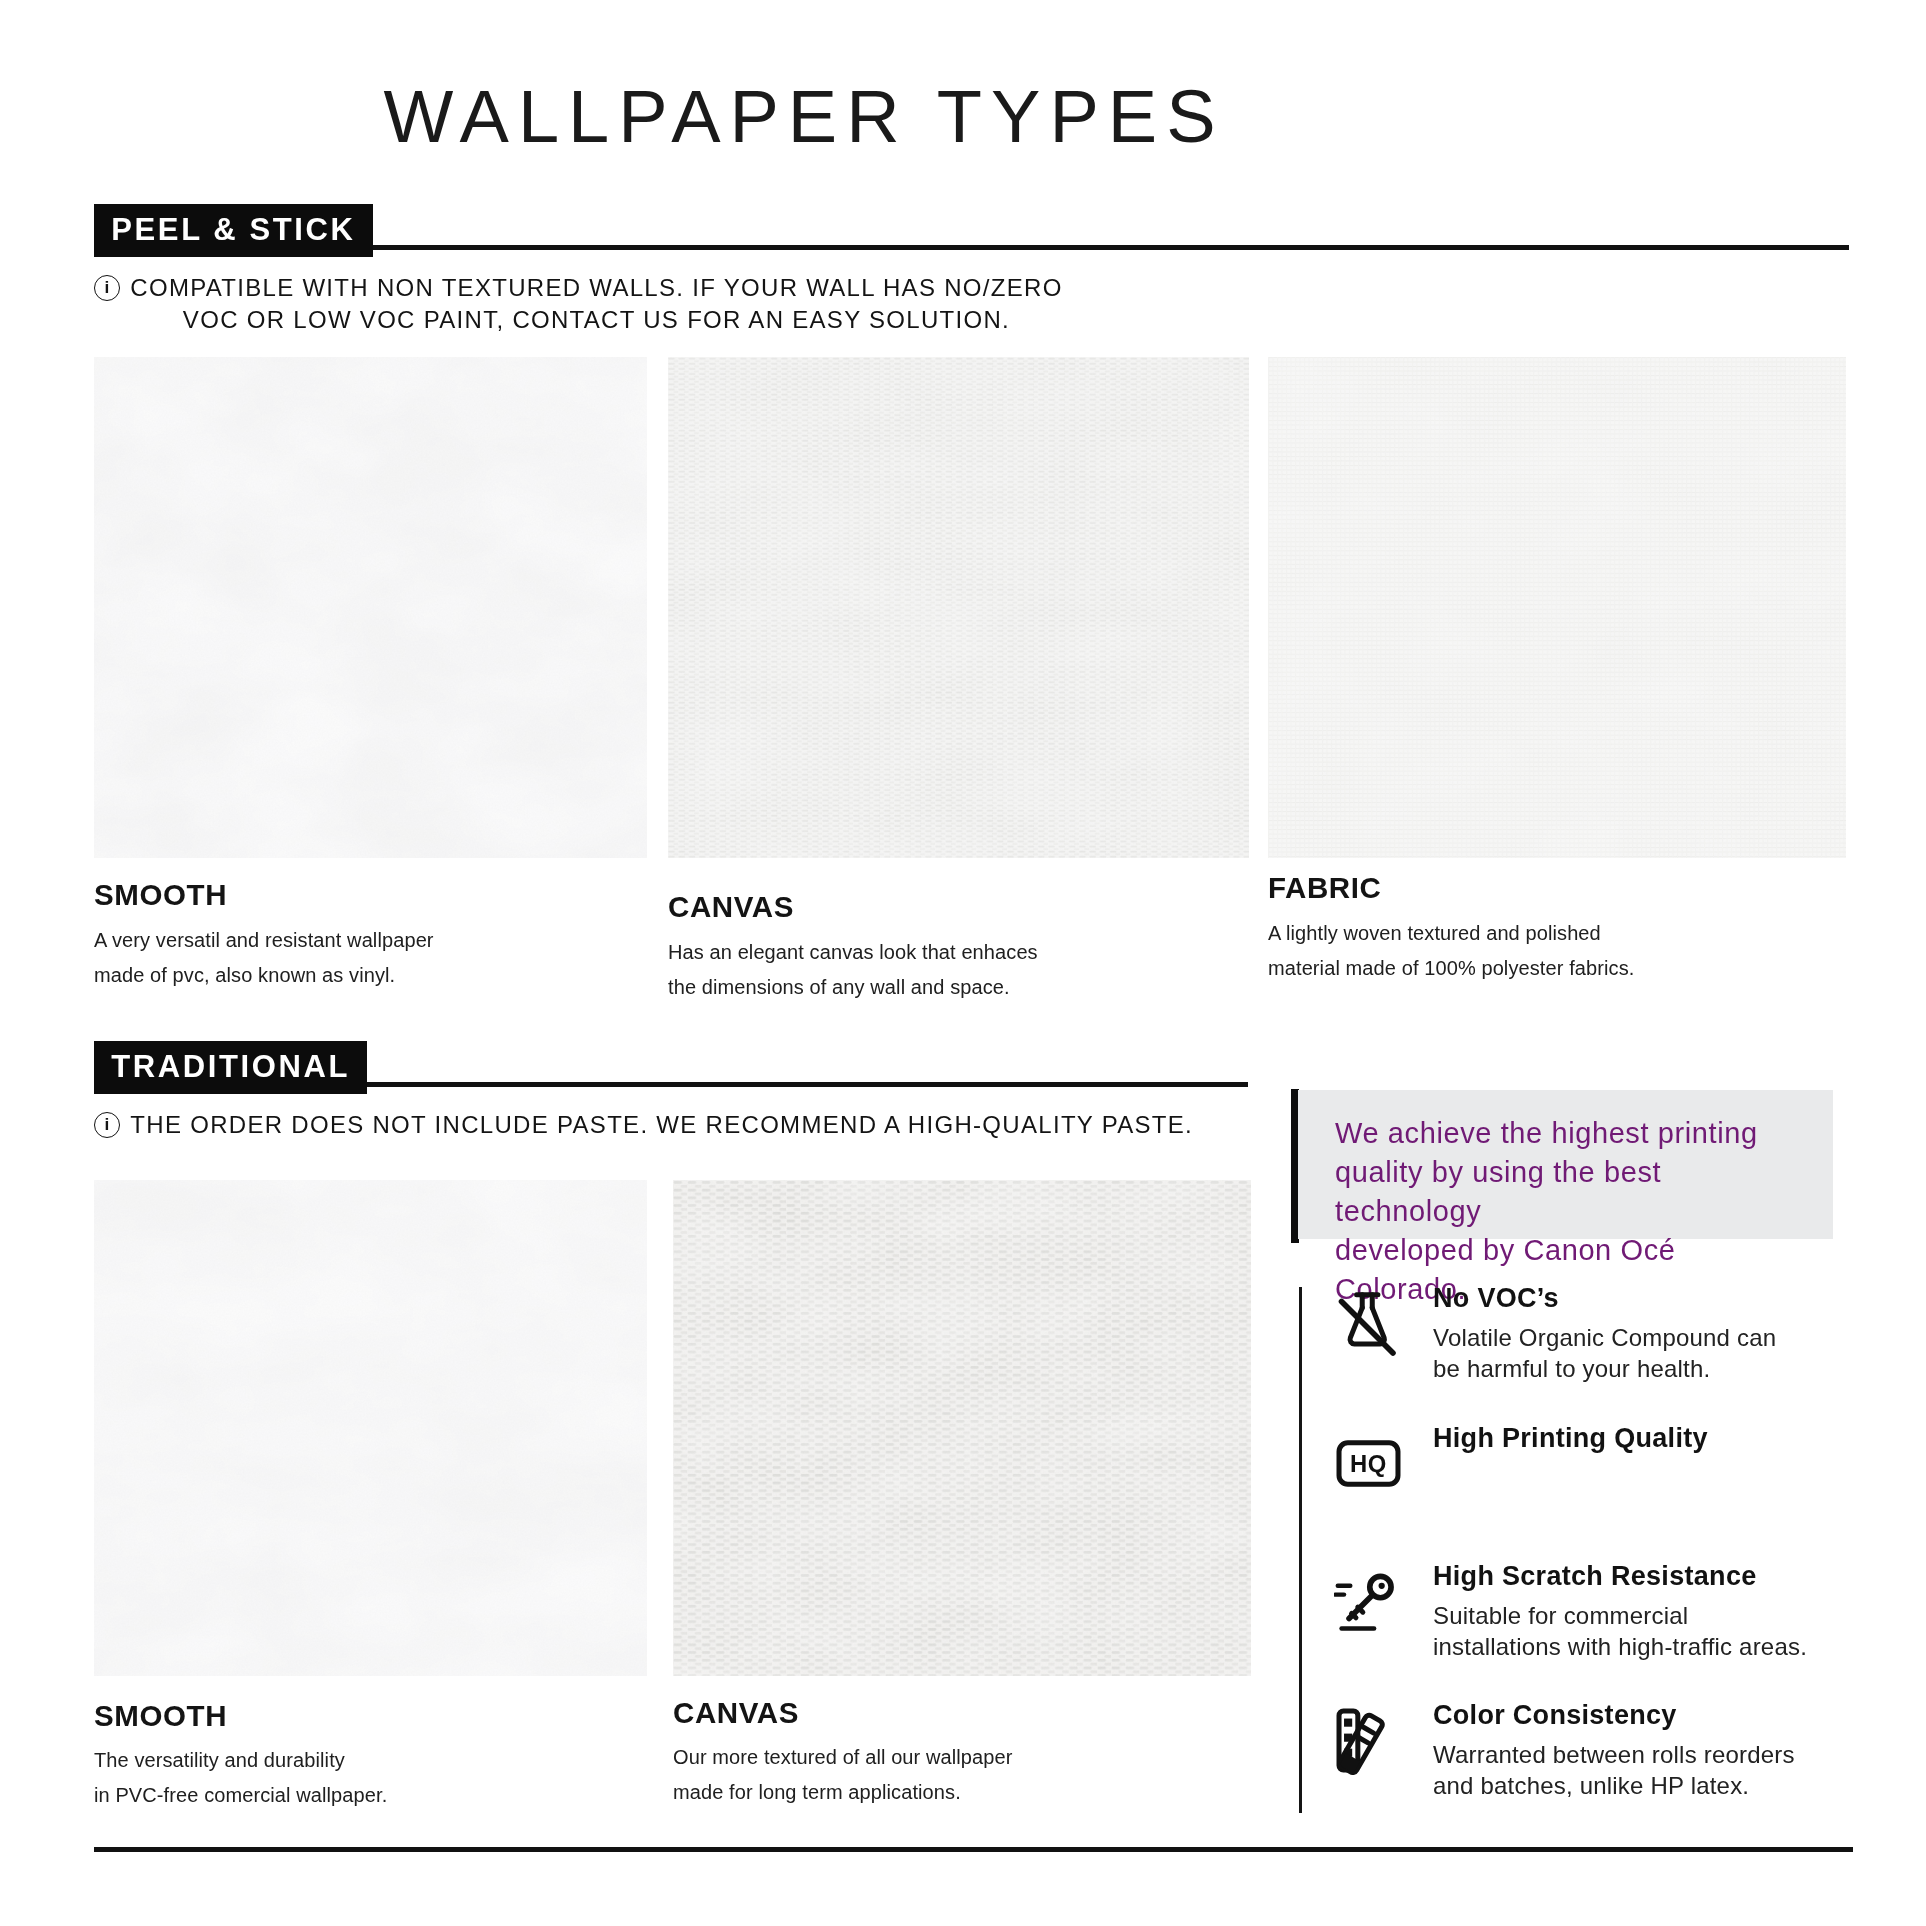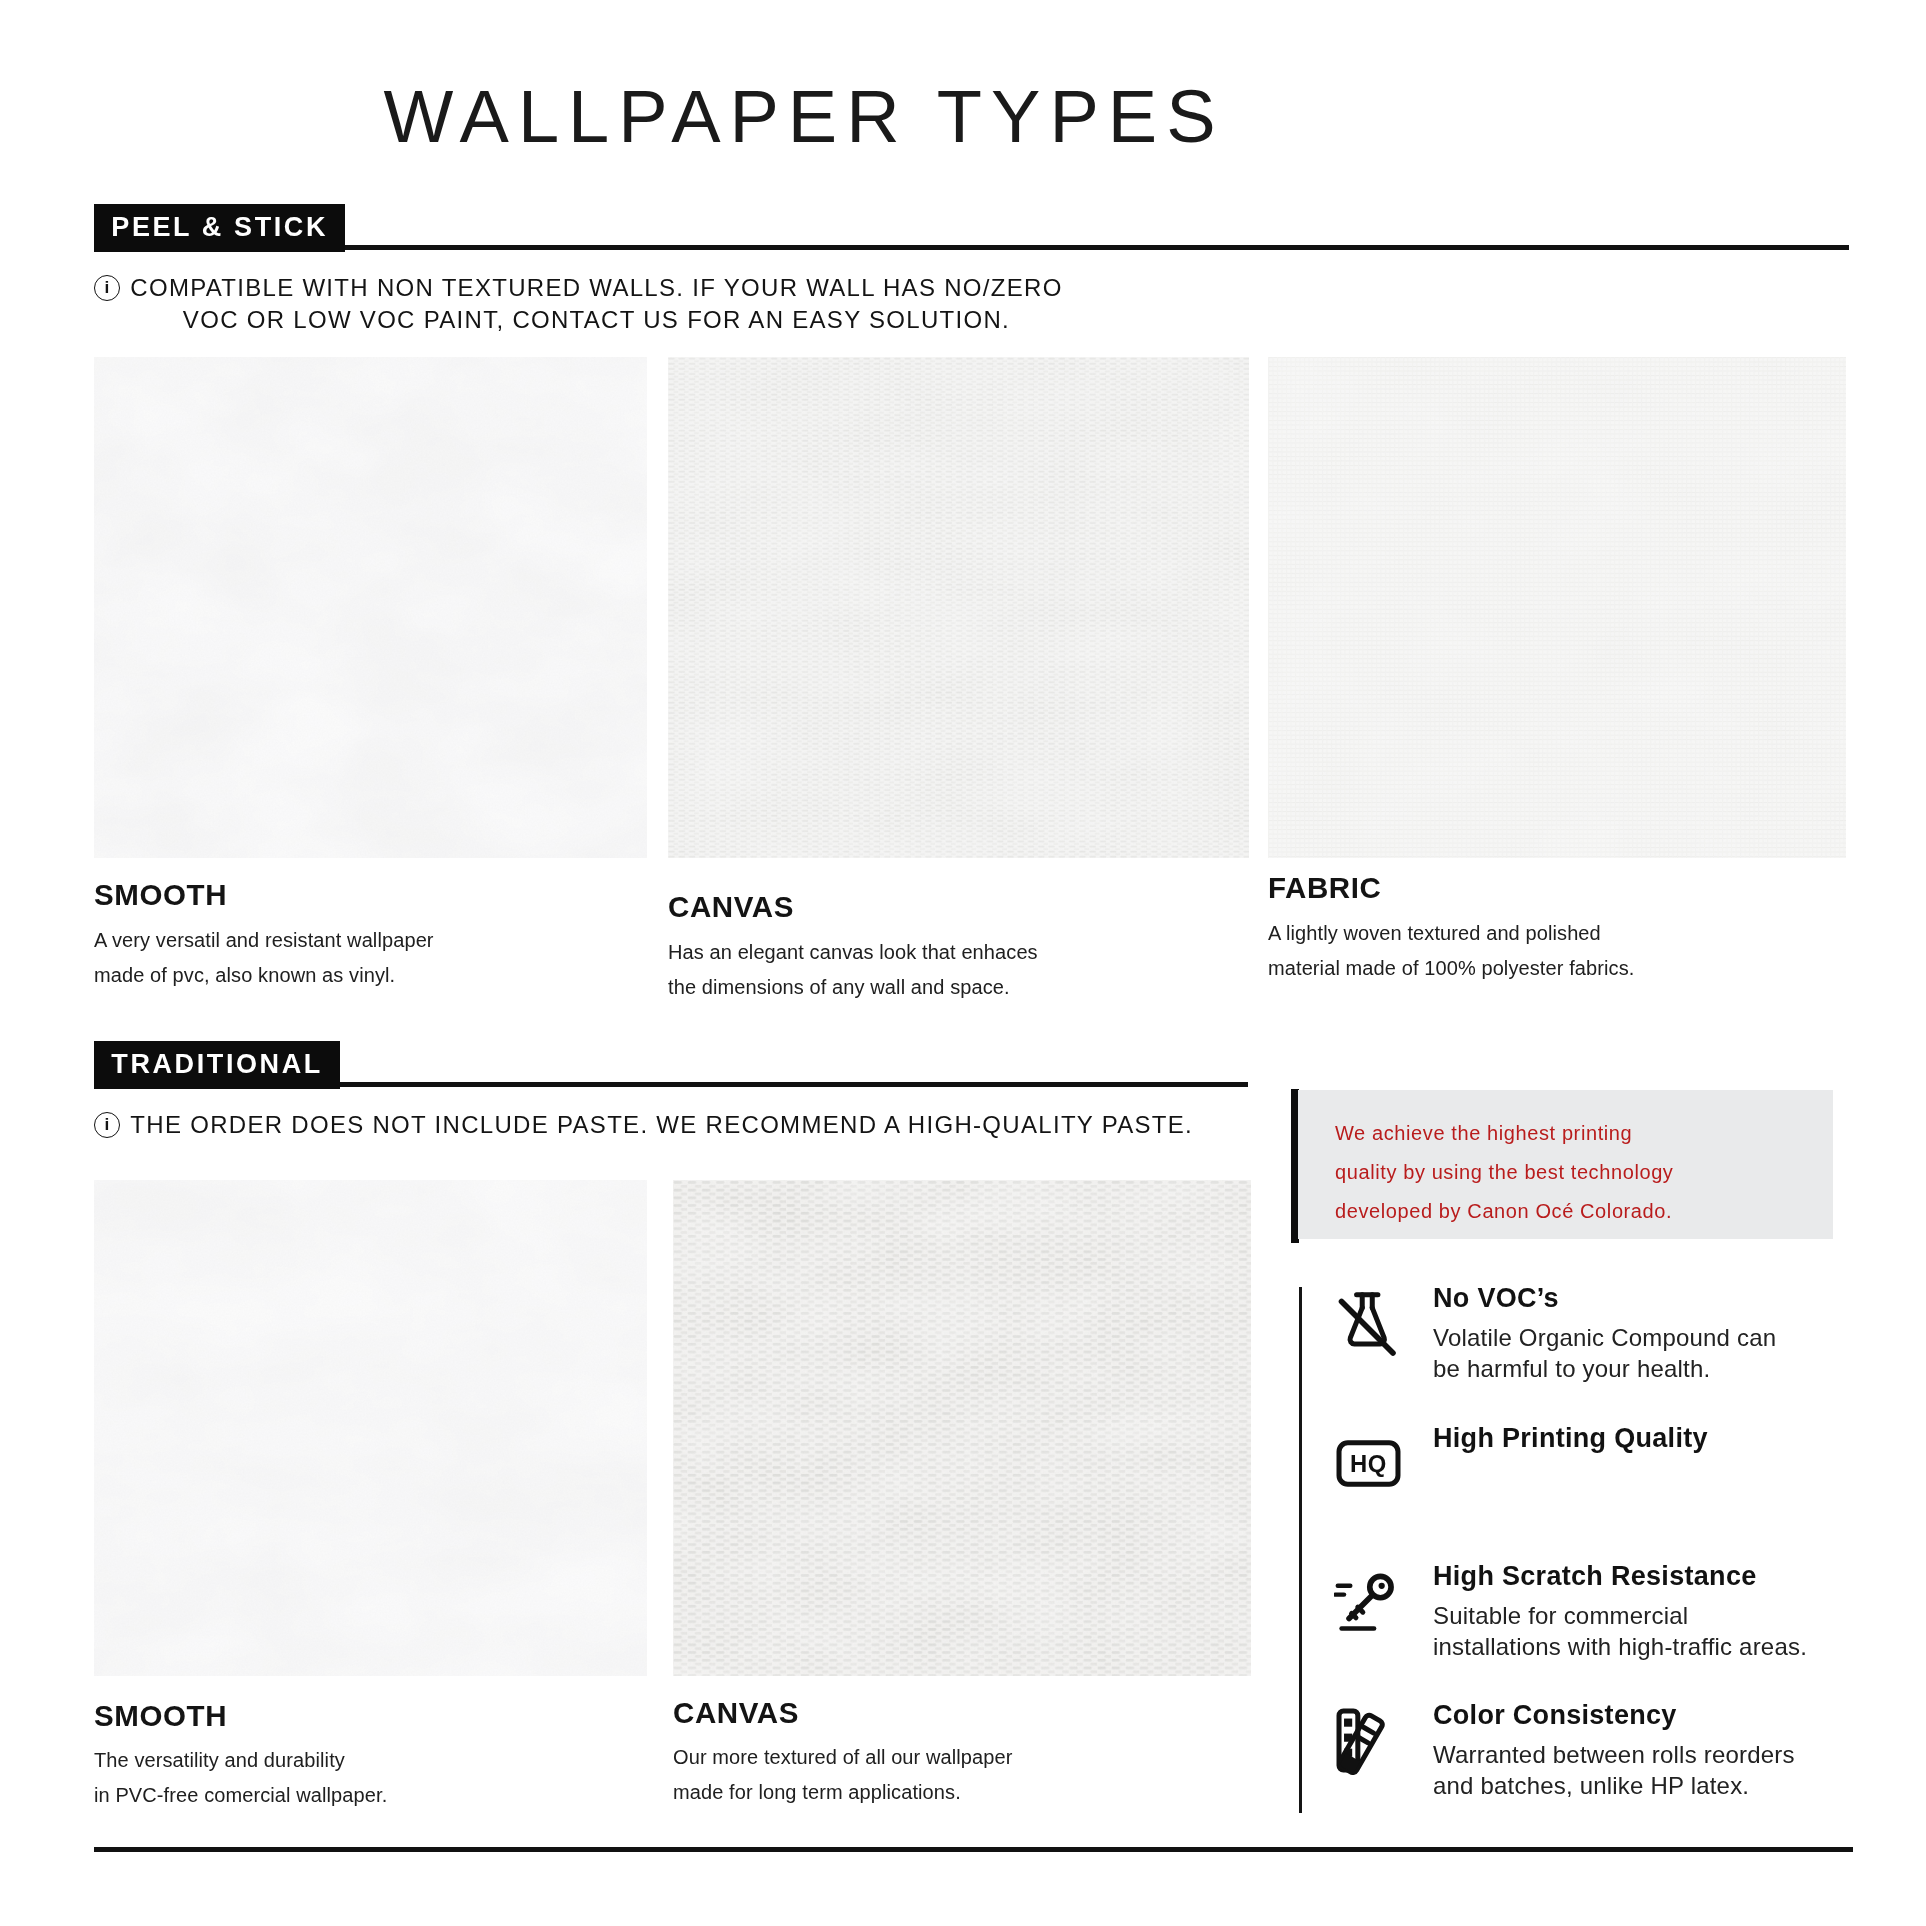--- a/index.html
+++ b/index.html
@@ -2,40 +2,40 @@
 <html style="font-size:10.3px"><head>
 <meta charset="utf-8">
 <style>
   html,body{margin:0;padding:0;background:#ffffff;width:1926px;height:1926px;overflow:hidden;}
   #canvas{position:relative;width:1926px;height:1646px;background:#ffffff;
           font-family:"Liberation Sans", sans-serif;color:#151515;}
 
   .page-title{position:absolute;left:804px;top:74px;transform:translateX(-50%);
     font-size:74px;letter-spacing:9px;font-weight:400;color:#1a1a1a;white-space:nowrap;}
 
-  .badge{position:absolute;background:#0c0c0c;color:#ffffff;font-size:27px;font-weight:700;
+  .badge{position:absolute;background:#0c0c0c;color:#ffffff;font-size:31px;font-weight:700;
     letter-spacing:2.6px;padding:8.3px 17.3px;white-space:nowrap;z-index:2;}
   .rule{position:absolute;background:#111111;}
 
   .note{position:absolute;display:flex;align-items:flex-start;}
   .info-circle{flex:0 0 auto;width:24px;height:24px;border:1.9px solid #111;border-radius:50%;
     display:flex;align-items:center;justify-content:center;font-size:17.3px;font-weight:700;
     margin-top:2.6px;margin-right:10.3px;line-height:1;}
   .note-lines{font-size:24px;letter-spacing:1.3px;line-height:32px;color:#141414;font-weight:400;text-align:center;}
 
   .swatch{position:absolute;overflow:hidden;}
   .swatch svg{display:block;}
 
   .sw-label{position:absolute;font-size:29.5px;font-weight:700;letter-spacing:0.6px;color:#141414;}
   .sw-desc{position:absolute;font-size:20px;line-height:35px;color:#202020;letter-spacing:0.1px;font-weight:400;}
 
   .quality-bar{position:absolute;left:1291px;top:1089px;width:7.7px;height:154px;background:#0d0d0d;}
   .quality-box{position:absolute;left:1298px;top:1090px;width:535px;height:149px;background:#e9eaeb;
     box-sizing:border-box;padding:24.4px 23px 0 37px;}
-  .quality-box .ql{font-size:20px;line-height:39px;letter-spacing:0.6px;color:#b91c1c;}
+  .quality-box .ql{font-size:29px;line-height:39px;letter-spacing:0.6px;color:#701a75;}
 
   .features-vline{position:absolute;left:1299px;top:1287px;width:2.6px;height:526px;background:#151515;}
   .feature{position:absolute;left:1334px;width:526px;height:136px;}
   .feature .f-icon{position:absolute;left:0;top:6.4px;width:69px;height:69px;}
   .feature .f-text{position:absolute;left:99px;top:0;width:428px;}
   .f-title{font-size:27px;font-weight:700;color:#121212;letter-spacing:0.3px;margin-bottom:7.7px;}
   .f-desc{font-size:24px;line-height:31px;color:#222222;letter-spacing:0.2px;}
 
   .icon-stroke{stroke:#111111;fill:none;stroke-width:8;stroke-linecap:round;stroke-linejoin:round;}
 </style>

